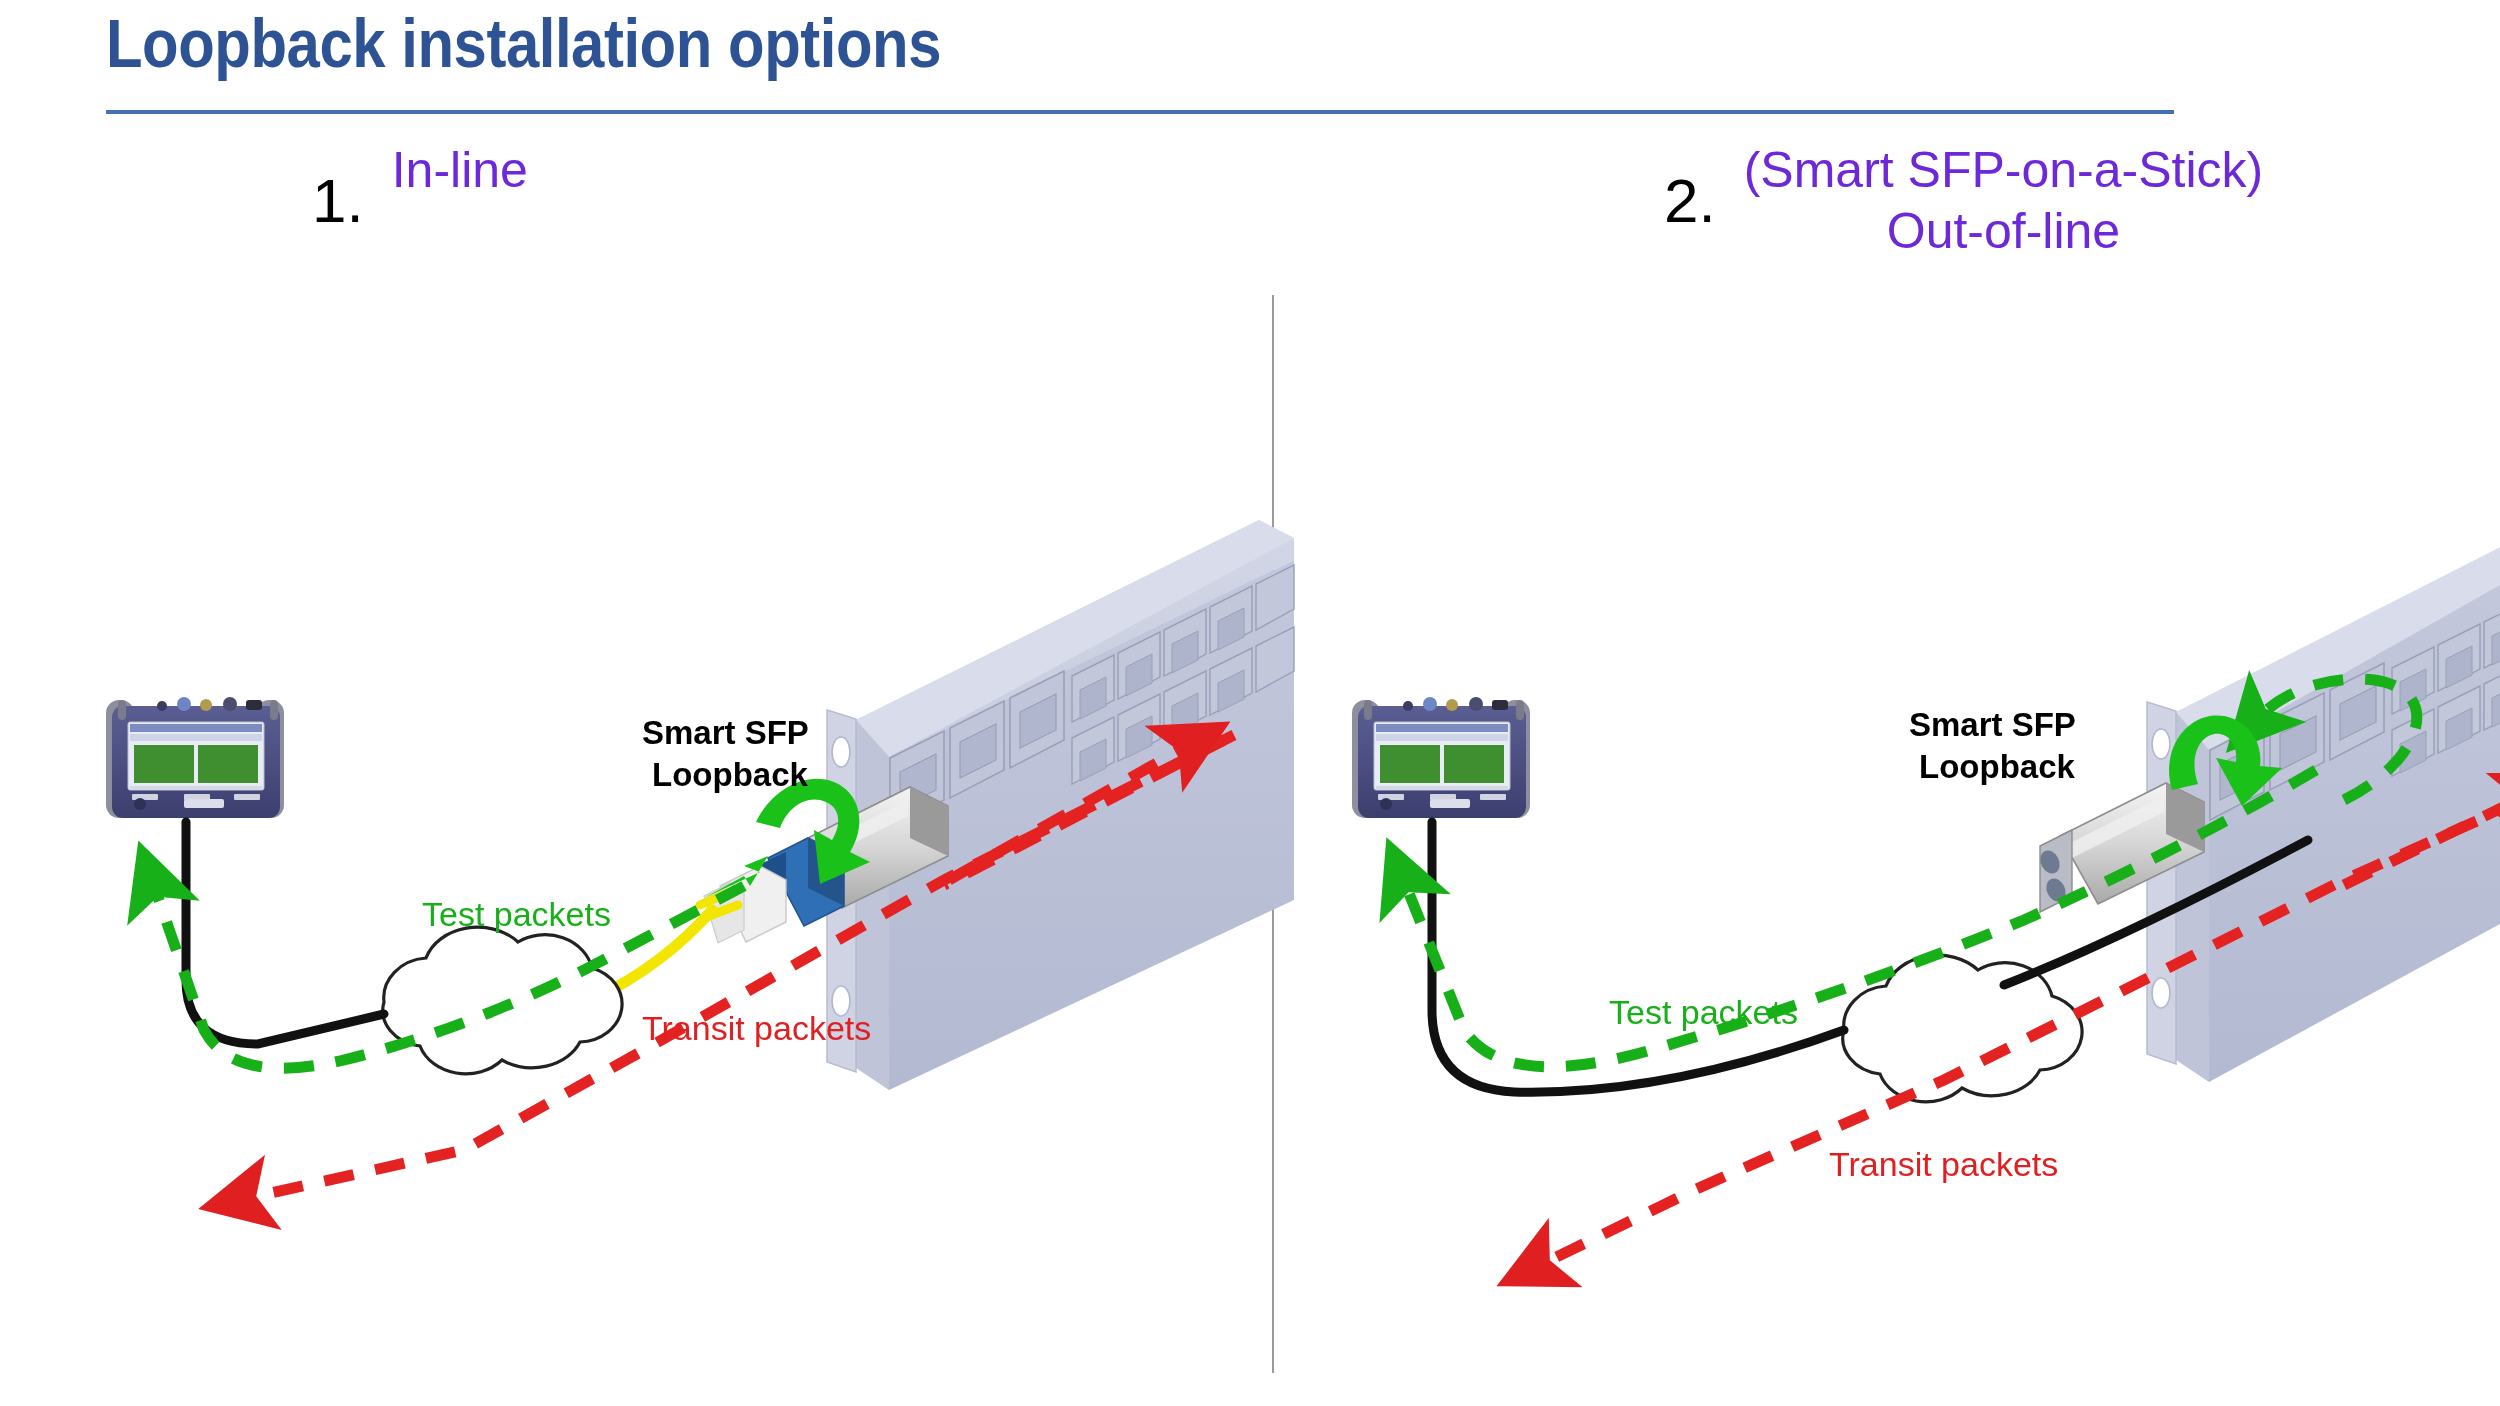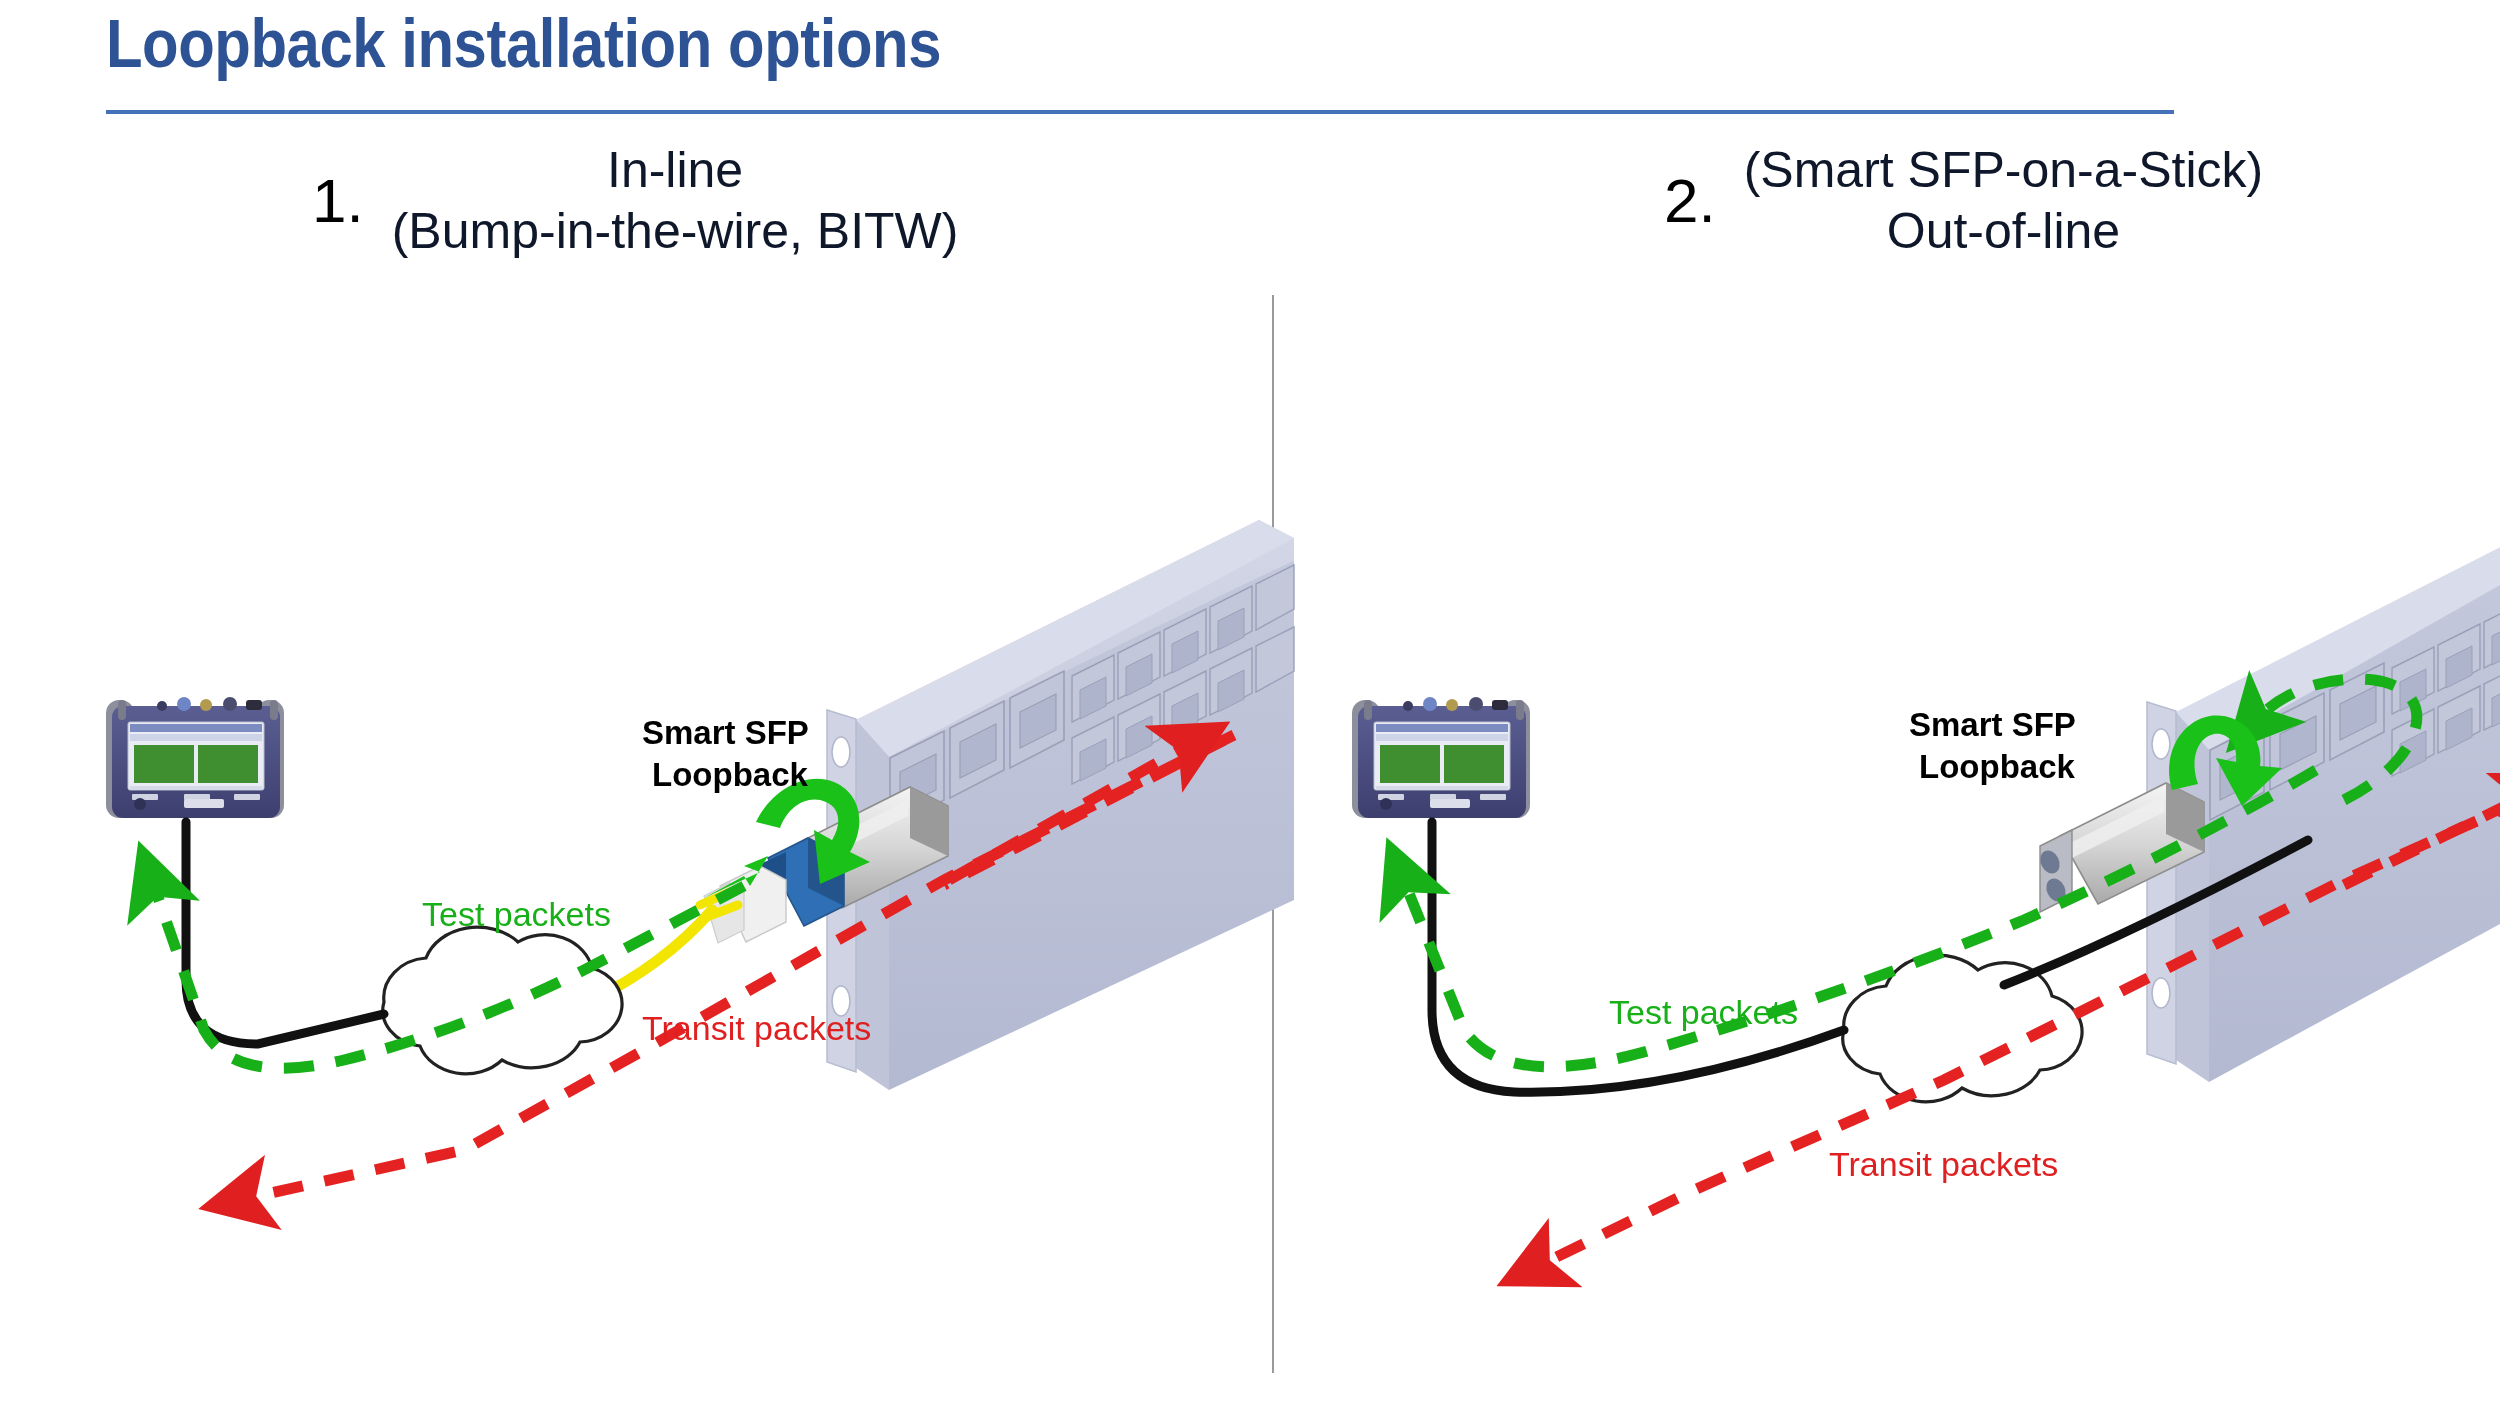--- a/index.html
+++ b/index.html
@@ -23,21 +23,21 @@
 
   
   .col-head{position:absolute;display:flex;align-items:flex-start;}
   .col-num{
     font-size:62px;line-height:1;font-weight:400;color:#000;
     font-family:"Liberation Sans",sans-serif;
     margin-top:30px;
   }
   .col-txt{
     margin-left:28px;text-align:center;font-size:50px;line-height:1.22;
-    font-weight:400;color:#0f172a;white-space:nowrap;
+    font-weight:400;color:#6d28d9;white-space:nowrap;
   }
   #head1{left:268px;top:140px;}
   #head2{left:1620px;top:140px;}
 
   
   #divider{position:absolute;left:1228px;top:295px;width:2px;height:1078px;
            background:#9a9a9a;}
 
   
   #pagenum{position:absolute;right:28px;bottom:8px;font-size:30px;color:#8b8b8b;}
@@ -57,21 +57,20 @@
 
 <div id="slide">
 
   <div id="title">Loopback installation options</div>
   <div id="title-rule"></div>
 
   <div class="col-head" id="head1">
     <div class="col-num">1.</div>
     <div class="col-txt">
       <div>In-line</div>
-      <div>(Bump-in-the-wire, BITW)</div>
     </div>
   </div>
 
   <div class="col-head" id="head2">
     <div class="col-num">2.</div>
     <div class="col-txt">
       <div>(Smart SFP-on-a-Stick)</div>
       <div>Out-of-line</div>
     </div>
   </div>

